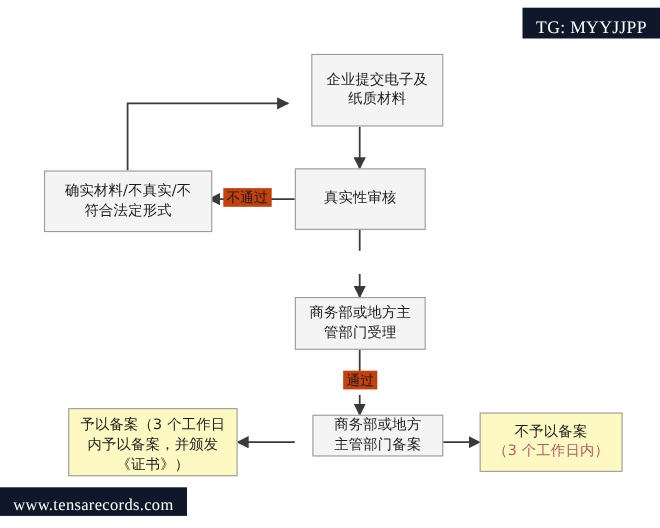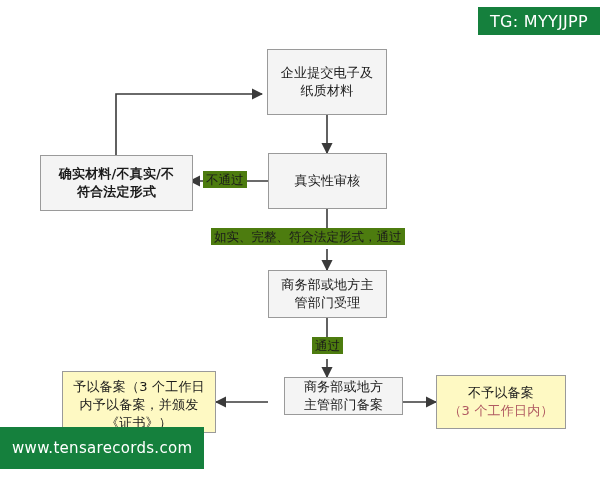--- a/index.html
+++ b/index.html
@@ -41,52 +41,53 @@
   }
   .node.pale {
     background: #fef9c3;
   }
   .node-text {
     display: block;
     white-space: pre-line;
   }
   .edge-label {
     position: absolute;
-    background: #4d7c0f;
+    background: #c2410c;
     color: #1b1b1b;
     font-size: 12.5px;
     line-height: 1.2;
     padding: 1px 3px;
     white-space: nowrap;
     text-align: left;
   }
   .accent-line {
     color: #b05a62;
   }
   .banner {
     position: absolute;
-    background: #15803d;
+    background: #0f172a;
     color: #ffffff;
     display: flex;
-    align-items: center;
+    align-items: flex-end;
     font-size: 15px;
     letter-spacing: 0.3px;
     padding: 0 12px;
     box-sizing: border-box;
+    font-family: Liberation Serif, serif;
   }
   .banner.tag {
     right: 0;
     top: 7px;
     height: 28px;
     font-size: 16px;
   }
   .banner.watermark {
     left: 0;
     bottom: 11px;
-    height: 42px;
+    height: 26px;
     font-size: 15px;
     margin-top: 43px;
   }
 </style>
 </head>
 <body>
 
 <div id="canvas">
 
   <svg id="wires" viewBox="0 0 600 480" xmlns="http://www.w3.org/2000/svg">
@@ -106,26 +107,26 @@
     <path d="M 327 249 L 327 270" fill="none" stroke="#3a3a3a" stroke-width="1.6" marker-end="url(#arrow)"></path>
 
     <path d="M 327 318 L 327 338" fill="none" stroke="#3a3a3a" stroke-width="1.6"></path>
     <path d="M 327 359 L 327 377" fill="none" stroke="#3a3a3a" stroke-width="1.6" marker-end="url(#arrow)"></path>
 
     <path d="M 268 402 L 216 402" fill="none" stroke="#3a3a3a" stroke-width="1.6" marker-end="url(#arrow)"></path>
 
     <path d="M 386 402 L 436 402" fill="none" stroke="#3a3a3a" stroke-width="1.6" marker-end="url(#arrow)"></path>
   </svg>
 
-  <div class="node" style="left:267px; top:49px; width:120px; height:66px;">
+  <div class="node" style="left:283px; top:49px; width:120px; height:66px;">
     <span class="node-text">企业提交电子及
 纸质材料</span>
   </div>
 
-  <div class="node" style="left:40px; top:155px; width:153px; height:56px;font-weight:bold;">
+  <div class="node" style="left:40px; top:155px; width:153px; height:56px;">
     <span class="node-text">确实材料/不真实/不
 符合法定形式</span>
   </div>
 
   <div class="node" style="left:268px; top:153px; width:119px; height:56px;">
     <span class="node-text">真实性审核</span>
   </div>
 
   <div class="node" style="left:268px; top:270px; width:119px; height:48px;">
     <span class="node-text">商务部或地方主
@@ -145,23 +146,20 @@
 
   <div class="node pale" style="left:436px; top:375px; width:130px; height:54px; display:block; padding-top:8px;">
     <div>不予以备案</div>
     <div class="accent-line">（3 个工作日内）</div>
   </div>
 
   <div class="edge-label" style="left:203px; top:171px;">
     <span>不通过</span>
   </div>
 
-  <div class="edge-label" style="left:211px; top:228px;">
-    <span>如实、完整、符合法定形式，通过</span>
-  </div>
 
   <div class="edge-label" style="left:312px; top:337px;">
     <span>通过</span>
   </div>
 
   <div class="banner tag">
     <span>TG: MYYJJPP</span>
   </div>
 
   <div class="banner watermark">

